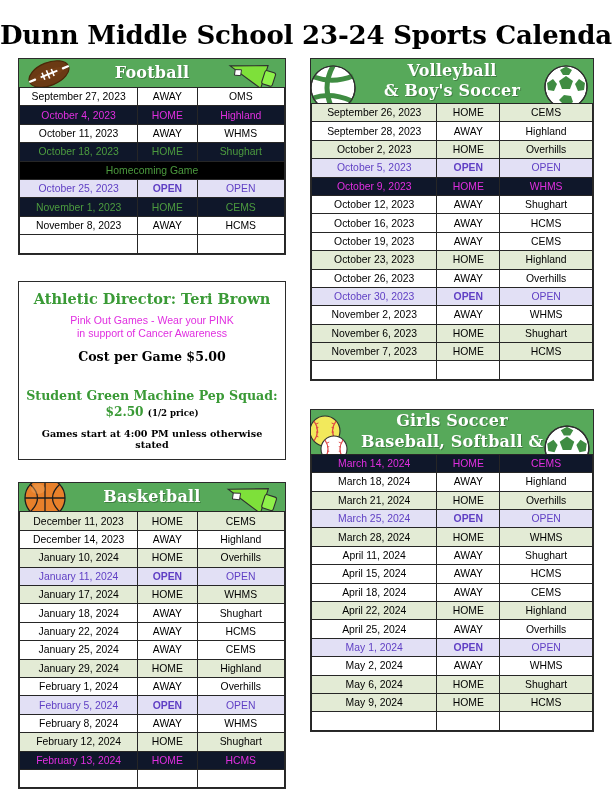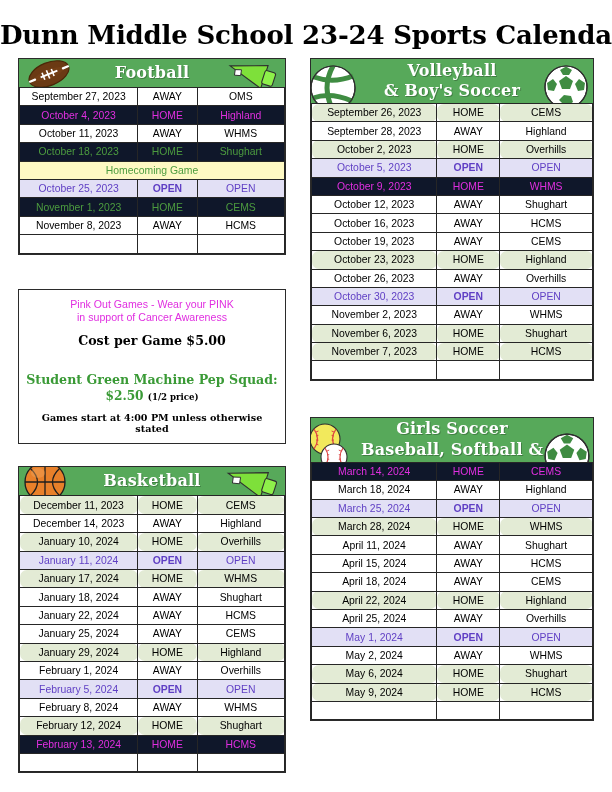--- a/index.html
+++ b/index.html
@@ -49,21 +49,21 @@
     left: 310px;
     top: 58px;
     width: 284px;
   }
 
   
   .sport-block {
     border: 1.6px solid #2b2b2b;
     box-sizing: border-box;
     background: #ffffff;
-    margin-bottom: 16px;
+    margin-bottom: 8px;
   }
 
   .sport-header {
     position: relative;
     background: #57a95a;
     height: 28px;
     overflow: hidden;
   }
   .sport-header.two-line {
     height: 44px;
@@ -111,27 +111,27 @@
     padding: 0 1px;
     font-family: "Liberation Sans", sans-serif;
     white-space: nowrap;
     overflow: hidden;
   }
   table.sched td.c-date  { width: 45%; }
   table.sched td.c-loc   { width: 22%; }
   table.sched td.c-opp   { width: 33%; }
 
   tr.r-plain td   { background: #ffffff; }
-  tr.r-tint td    { background: #e3ebd5; border-radius: 7px; }
+  tr.r-tint td    { background: #e3ebd5; }
   tr.r-open td    { background: #e2e0f5; color: #5f3fc4; }
   tr.r-open td.c-loc { font-weight: bold; }
   tr.r-pink td    { color: #e02fe0; }
   tr.r-pink.tintbg td { background: #0f172a; }
   tr.r-green td   { color: #4c9b3f; background: #0f172a; }
-  tr.r-note td    { background: #fef9c3; color: #4c9b3f; }
+  tr.r-note td    { background: #000000; color: #4c9b3f; }
   tr.r-empty td   { background: #ffffff; height: 17.4px; }
 
   
   .info-box {
     border: 1.6px solid #2b2b2b;
     box-sizing: border-box;
     background: #ffffff;
     padding: 8px 6px 9px 6px;
     text-align: center;
   }
@@ -268,20 +268,21 @@
               <td class="c-loc">&nbsp;</td>
               <td class="c-opp">&nbsp;</td>
             </tr>
           </tbody>
       </table>
     </div>
 
     <div class="spacer-a"></div>
 
     <div class="info-box">
+      <div class="info-ad">Athletic Director: Teri Brown</div>
       <div class="info-pink1">Pink Out Games - Wear your PINK</div>
       <div class="info-pink2">in support of Cancer Awareness</div>
       <div class="info-cost">Cost per Game $5.00</div>
       <div class="info-squad">Student Green Machine Pep Squad:</div>
       <div class="info-price">
         <span>$2.50</span>
         <span class="half">(1/2 price)</span>
       </div>
       <div class="info-start">Games start at 4:00 PM unless otherwise stated</div>
     </div>
@@ -549,20 +550,25 @@
             <tr class="r-pink tintbg">
               <td class="c-date">March 14, 2024</td>
               <td class="c-loc">HOME</td>
               <td class="c-opp">CEMS</td>
             </tr>
             <tr class="r-plain">
               <td class="c-date">March 18, 2024</td>
               <td class="c-loc">AWAY</td>
               <td class="c-opp">Highland</td>
             </tr>
+            <tr class="r-tint">
+              <td class="c-date">March 21, 2024</td>
+              <td class="c-loc">HOME</td>
+              <td class="c-opp">Overhills</td>
+            </tr>
             <tr class="r-open">
               <td class="c-date">March 25, 2024</td>
               <td class="c-loc">OPEN</td>
               <td class="c-opp">OPEN</td>
             </tr>
             <tr class="r-tint">
               <td class="c-date">March 28, 2024</td>
               <td class="c-loc">HOME</td>
               <td class="c-opp">WHMS</td>
             </tr>

